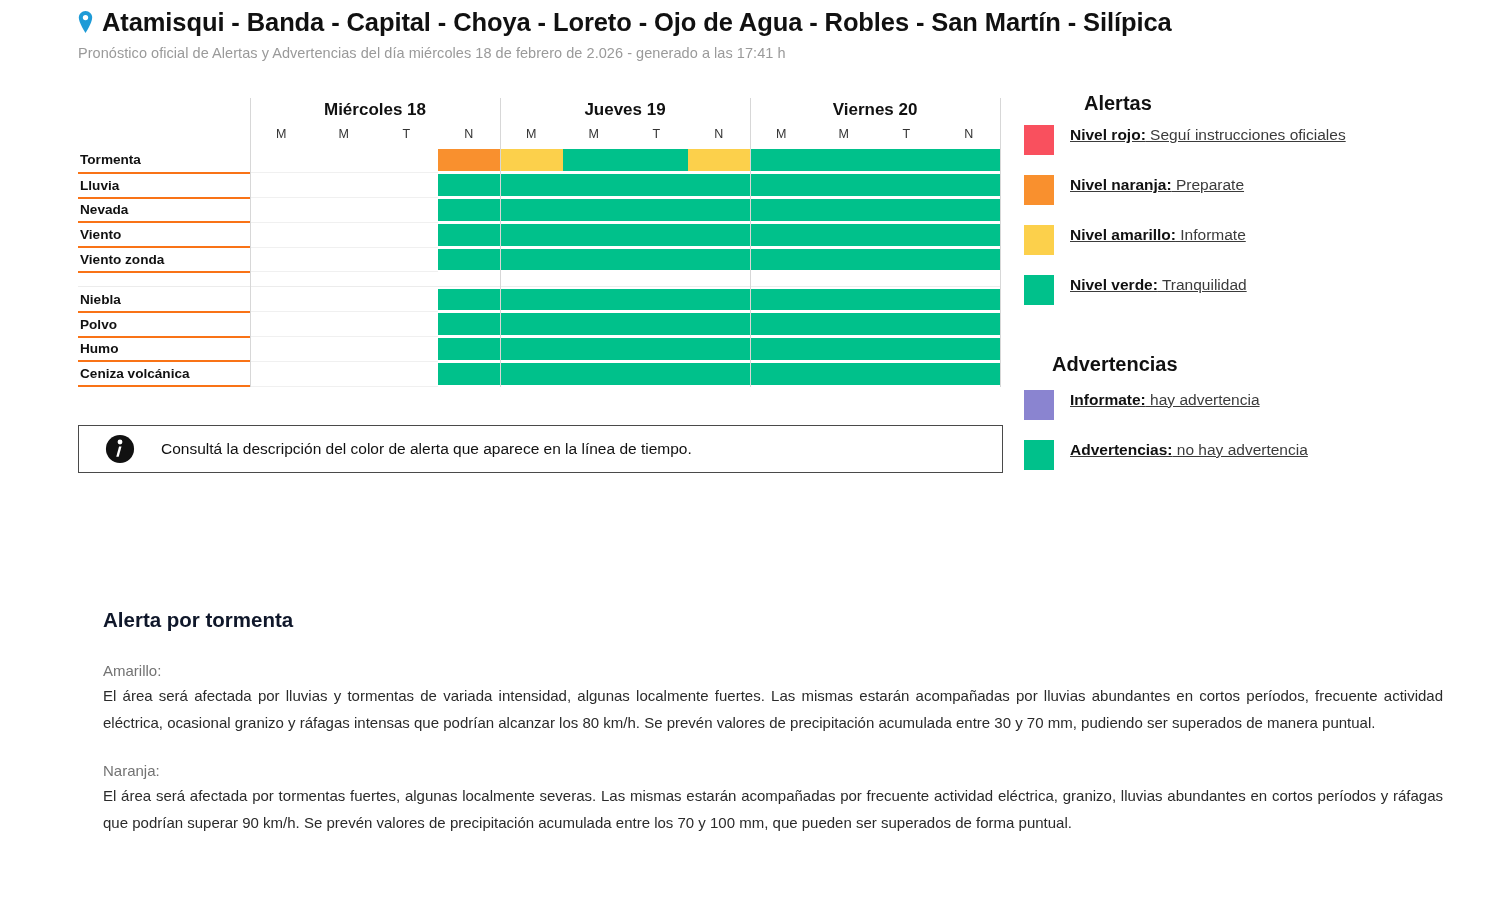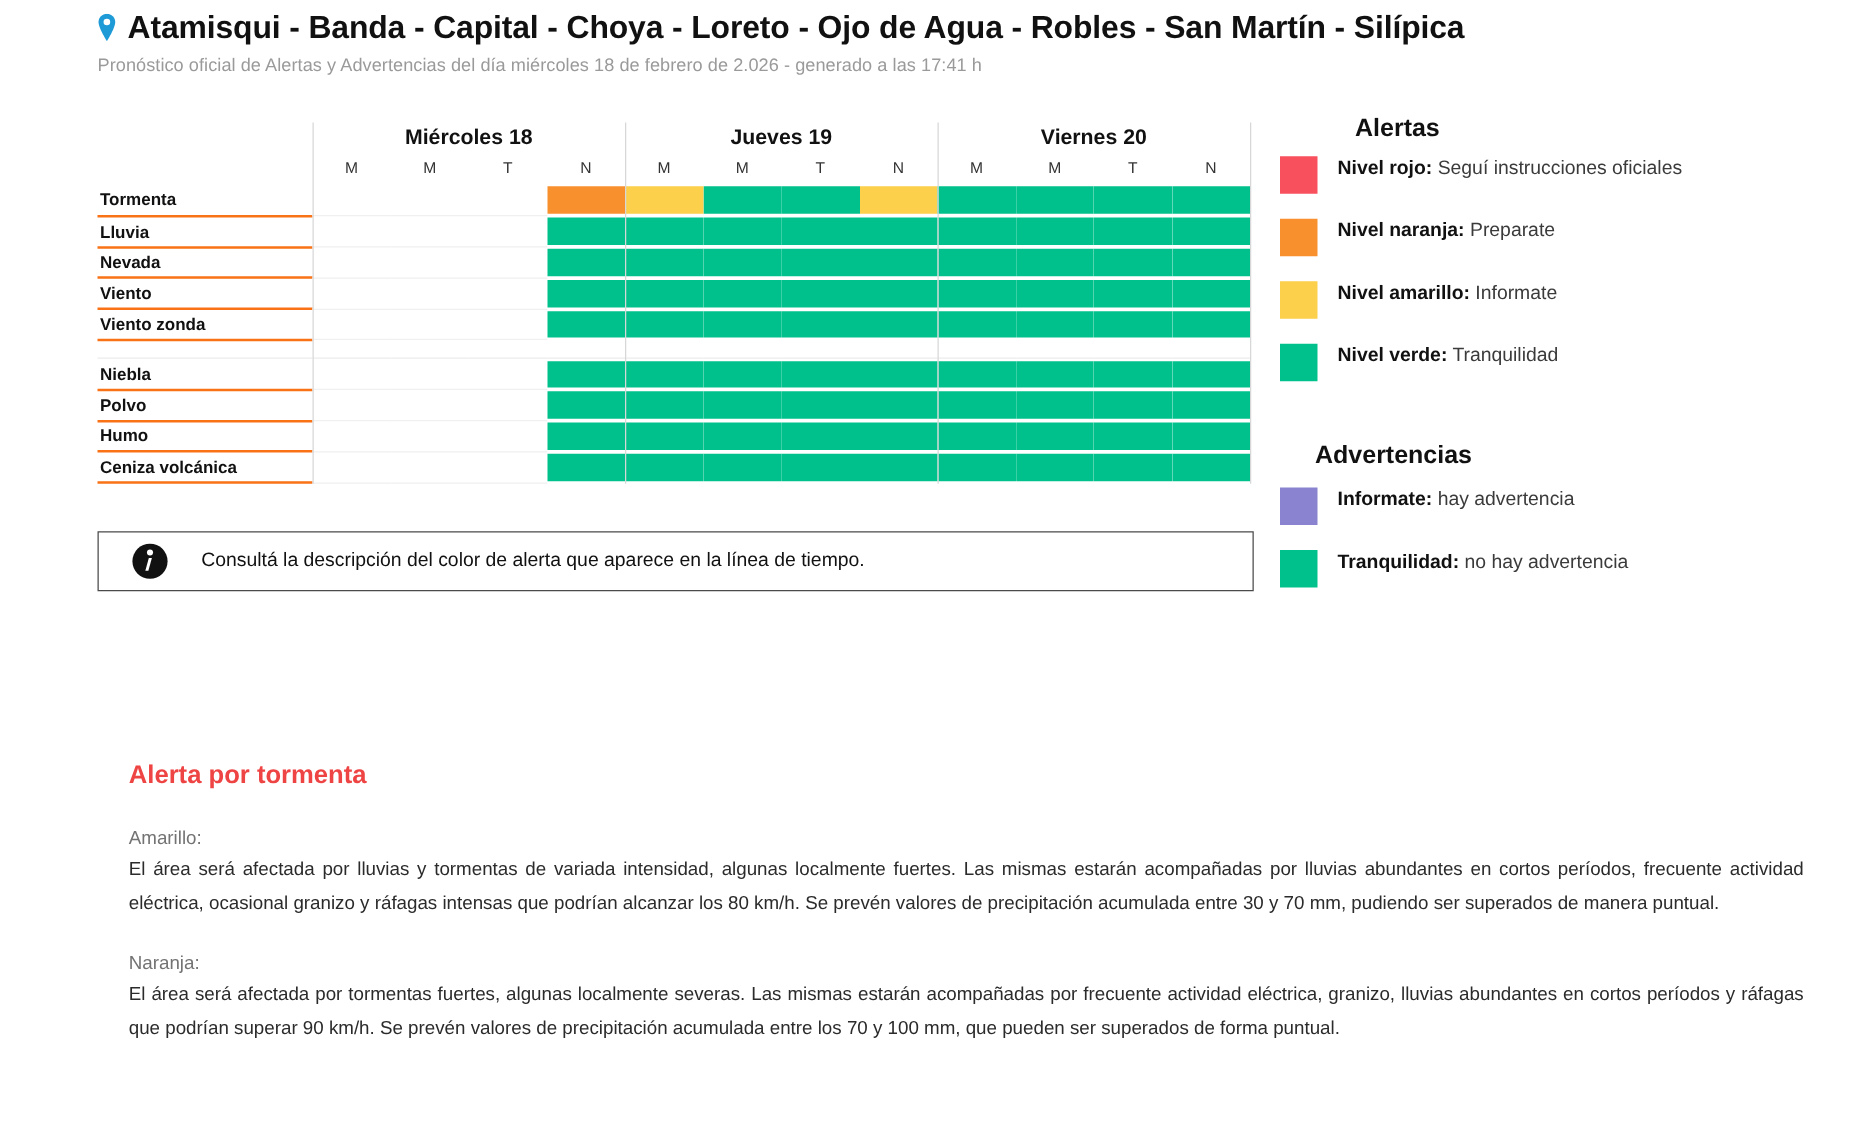--- a/index.html
+++ b/index.html
@@ -71,27 +71,27 @@
 
   
   .legend { position: absolute; left: 1024px; top: 92px; width: 400px; }
   .legend-title {
     font-size: 20px; font-weight: bold; color: #111; text-align: left;
     margin: 0 0 10px 60px;
   }
   .legend-title.adv { margin: 0 0 14px 28px; }
   .legend-item { display: flex; align-items: flex-start; margin-bottom: 20px; }
   .swatch { width: 30px; height: 30px; flex: 0 0 auto; margin-right: 16px; }
-  .legend-text { font-size: 15.5px; line-height: 1.32; color: #3b3b3b; max-width: 300px; }
+  .legend-text { font-size: 15.5px; line-height: 1.32; color: #3b3b3b; max-width: 300px; text-decoration: underline; }
   .legend-text b { color: #111; font-weight: bold; }
   .legend-spacer { height: 28px; }
 
   
   .description { position: absolute; left: 103px; top: 608px; width: 1340px; }
-  .desc-title { font-size: 20.5px; font-weight: bold; color: #ef4444; margin-bottom: 30px; }
+  .desc-title { font-size: 20.5px; font-weight: bold; color: #0f172a; margin-bottom: 30px; }
   .desc-level { font-size: 15px; color: #737373; margin-bottom: 3px; }
   .desc-body {
     font-size: 15px; color: #2b2b2b; line-height: 1.82;
     text-align: justify; margin: 0 0 25px 0;
   }
 </style>
 </head>
 <body>
 
 <div class="page">
@@ -499,21 +499,21 @@
       </div>
     <div class="legend-spacer"></div>
     <div class="legend-title adv">Advertencias</div>
     <div id="legend-advertencias">
         <div class="legend-item">
           <span class="swatch" style="background: rgb(138, 132, 208);"></span>
           <div class="legend-text"><b>Informate:</b><span> hay advertencia</span></div>
         </div>
         <div class="legend-item">
           <span class="swatch" style="background: rgb(0, 193, 139);"></span>
-          <div class="legend-text"><b>Tranquilidad:</b><span> no hay advertencia</span></div>
+          <div class="legend-text"><b>Advertencias:</b><span> no hay advertencia</span></div>
         </div>
       </div>
   </div>
 
   <div class="description">
     <div class="desc-title">Alerta por tormenta</div>
     <div id="desc-blocks">
         <div class="desc-level">Amarillo:</div>
         <p class="desc-body">El área será afectada por lluvias y tormentas de variada intensidad, algunas localmente fuertes. Las mismas estarán acompañadas por lluvias abundantes en cortos períodos, frecuente actividad eléctrica, ocasional granizo y ráfagas intensas que podrían alcanzar los 80 km/h. Se prevén valores de precipitación acumulada entre 30 y 70 mm, pudiendo ser superados de manera puntual.</p>
         <div class="desc-level">Naranja:</div>

